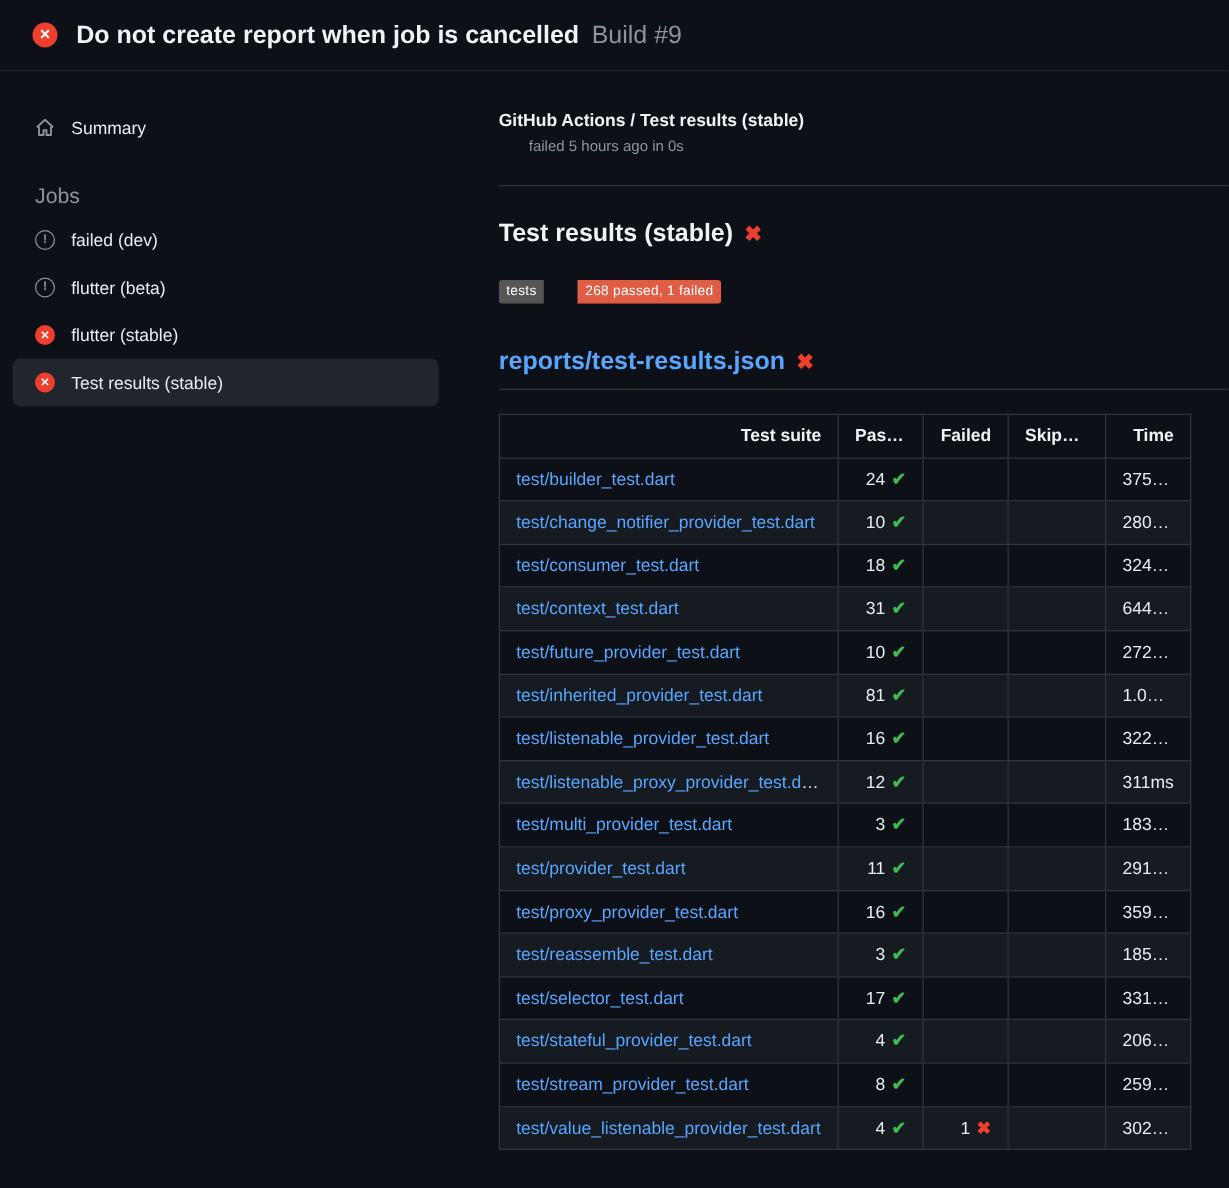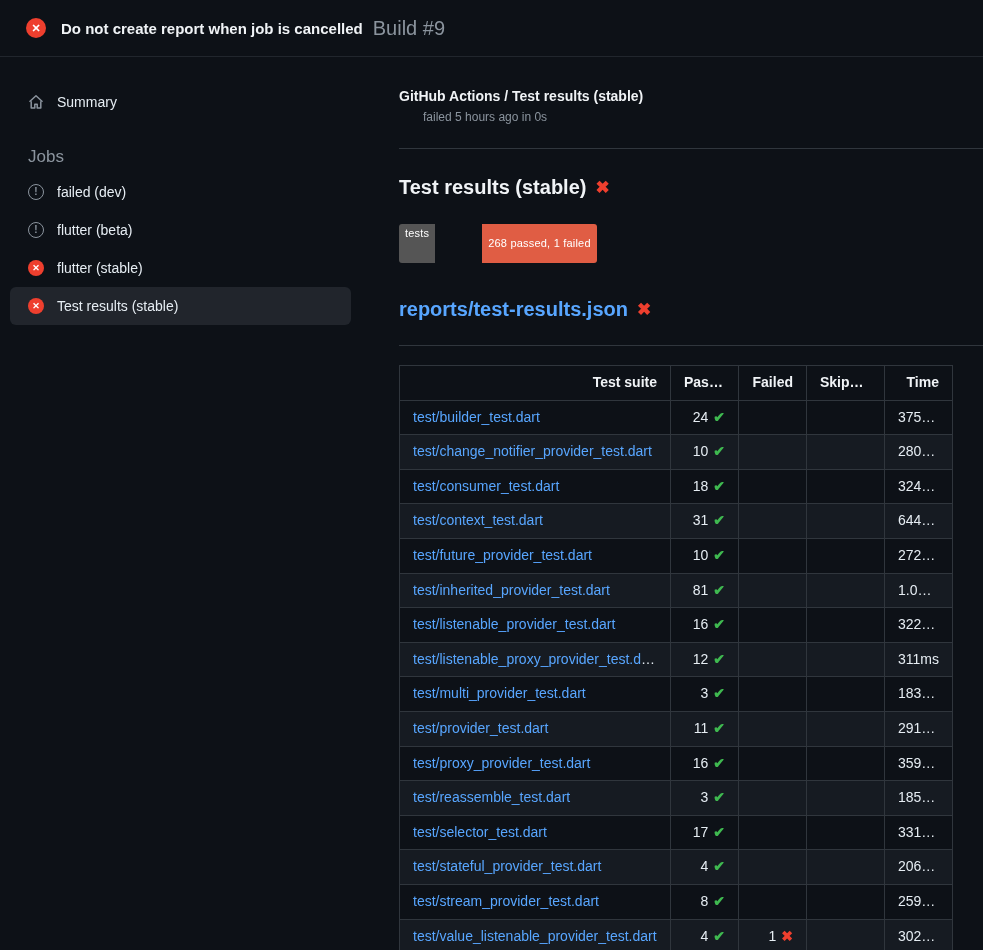--- a/index.html
+++ b/index.html
@@ -22,21 +22,21 @@
     border-bottom:1px solid #21262d;
   }
   .status-circle-lg {
     width:20px; height:20px; flex:none;
     border-radius:50%;
     background:#ee3f2e;
     color:#fff;
     display:flex; align-items:center; justify-content:center;
     font-size:11px; font-weight:700; line-height:1;
   }
-  .run-title { font-size:15px; font-weight:700; color:#f0f3f6; white-space:nowrap; }
+  .run-title { font-size:20px; font-weight:700; color:#f0f3f6; white-space:nowrap; }
   .run-build { font-size:20px; font-weight:400; color:#8b949e; margin-left:-5px; }
 
   
   .sidebar {
     position:absolute; top:57px; left:0;
     width:361px;
     padding:26px 10px 0;
   }
   .sidebar-item {
     display:flex; align-items:center; gap:13px;
@@ -89,25 +89,25 @@
 
   .badge {
     margin-top:25px;
     display:inline-flex;
     font-size:11px; line-height:1;
     border-radius:3px; overflow:hidden;
     letter-spacing:0.2px;
     gap:27px;
   }
   .badge-label { background:#555555; color:#fff; padding:4px 6px; }
-  .badge-value { background:#e05d44; color:#fff; padding:14px 6px;margin-left:20px; }
+  .badge-value { background:#e05d44; color:#fff; padding:4px 6px; }
 
   .report-heading {
     margin-top:35px;
-    padding-bottom:24px;
+    padding-bottom:10px;
     border-bottom:1px solid #30363d;
     font-size:20px; font-weight:700;
     display:flex; align-items:center; gap:9px;
   }
   .report-heading a { font-weight:700; }
 
   .summary-line { margin-top:17px; font-size:14px; color:#e6edf3; }
   .summary-line b { font-weight:700; }
 
   

